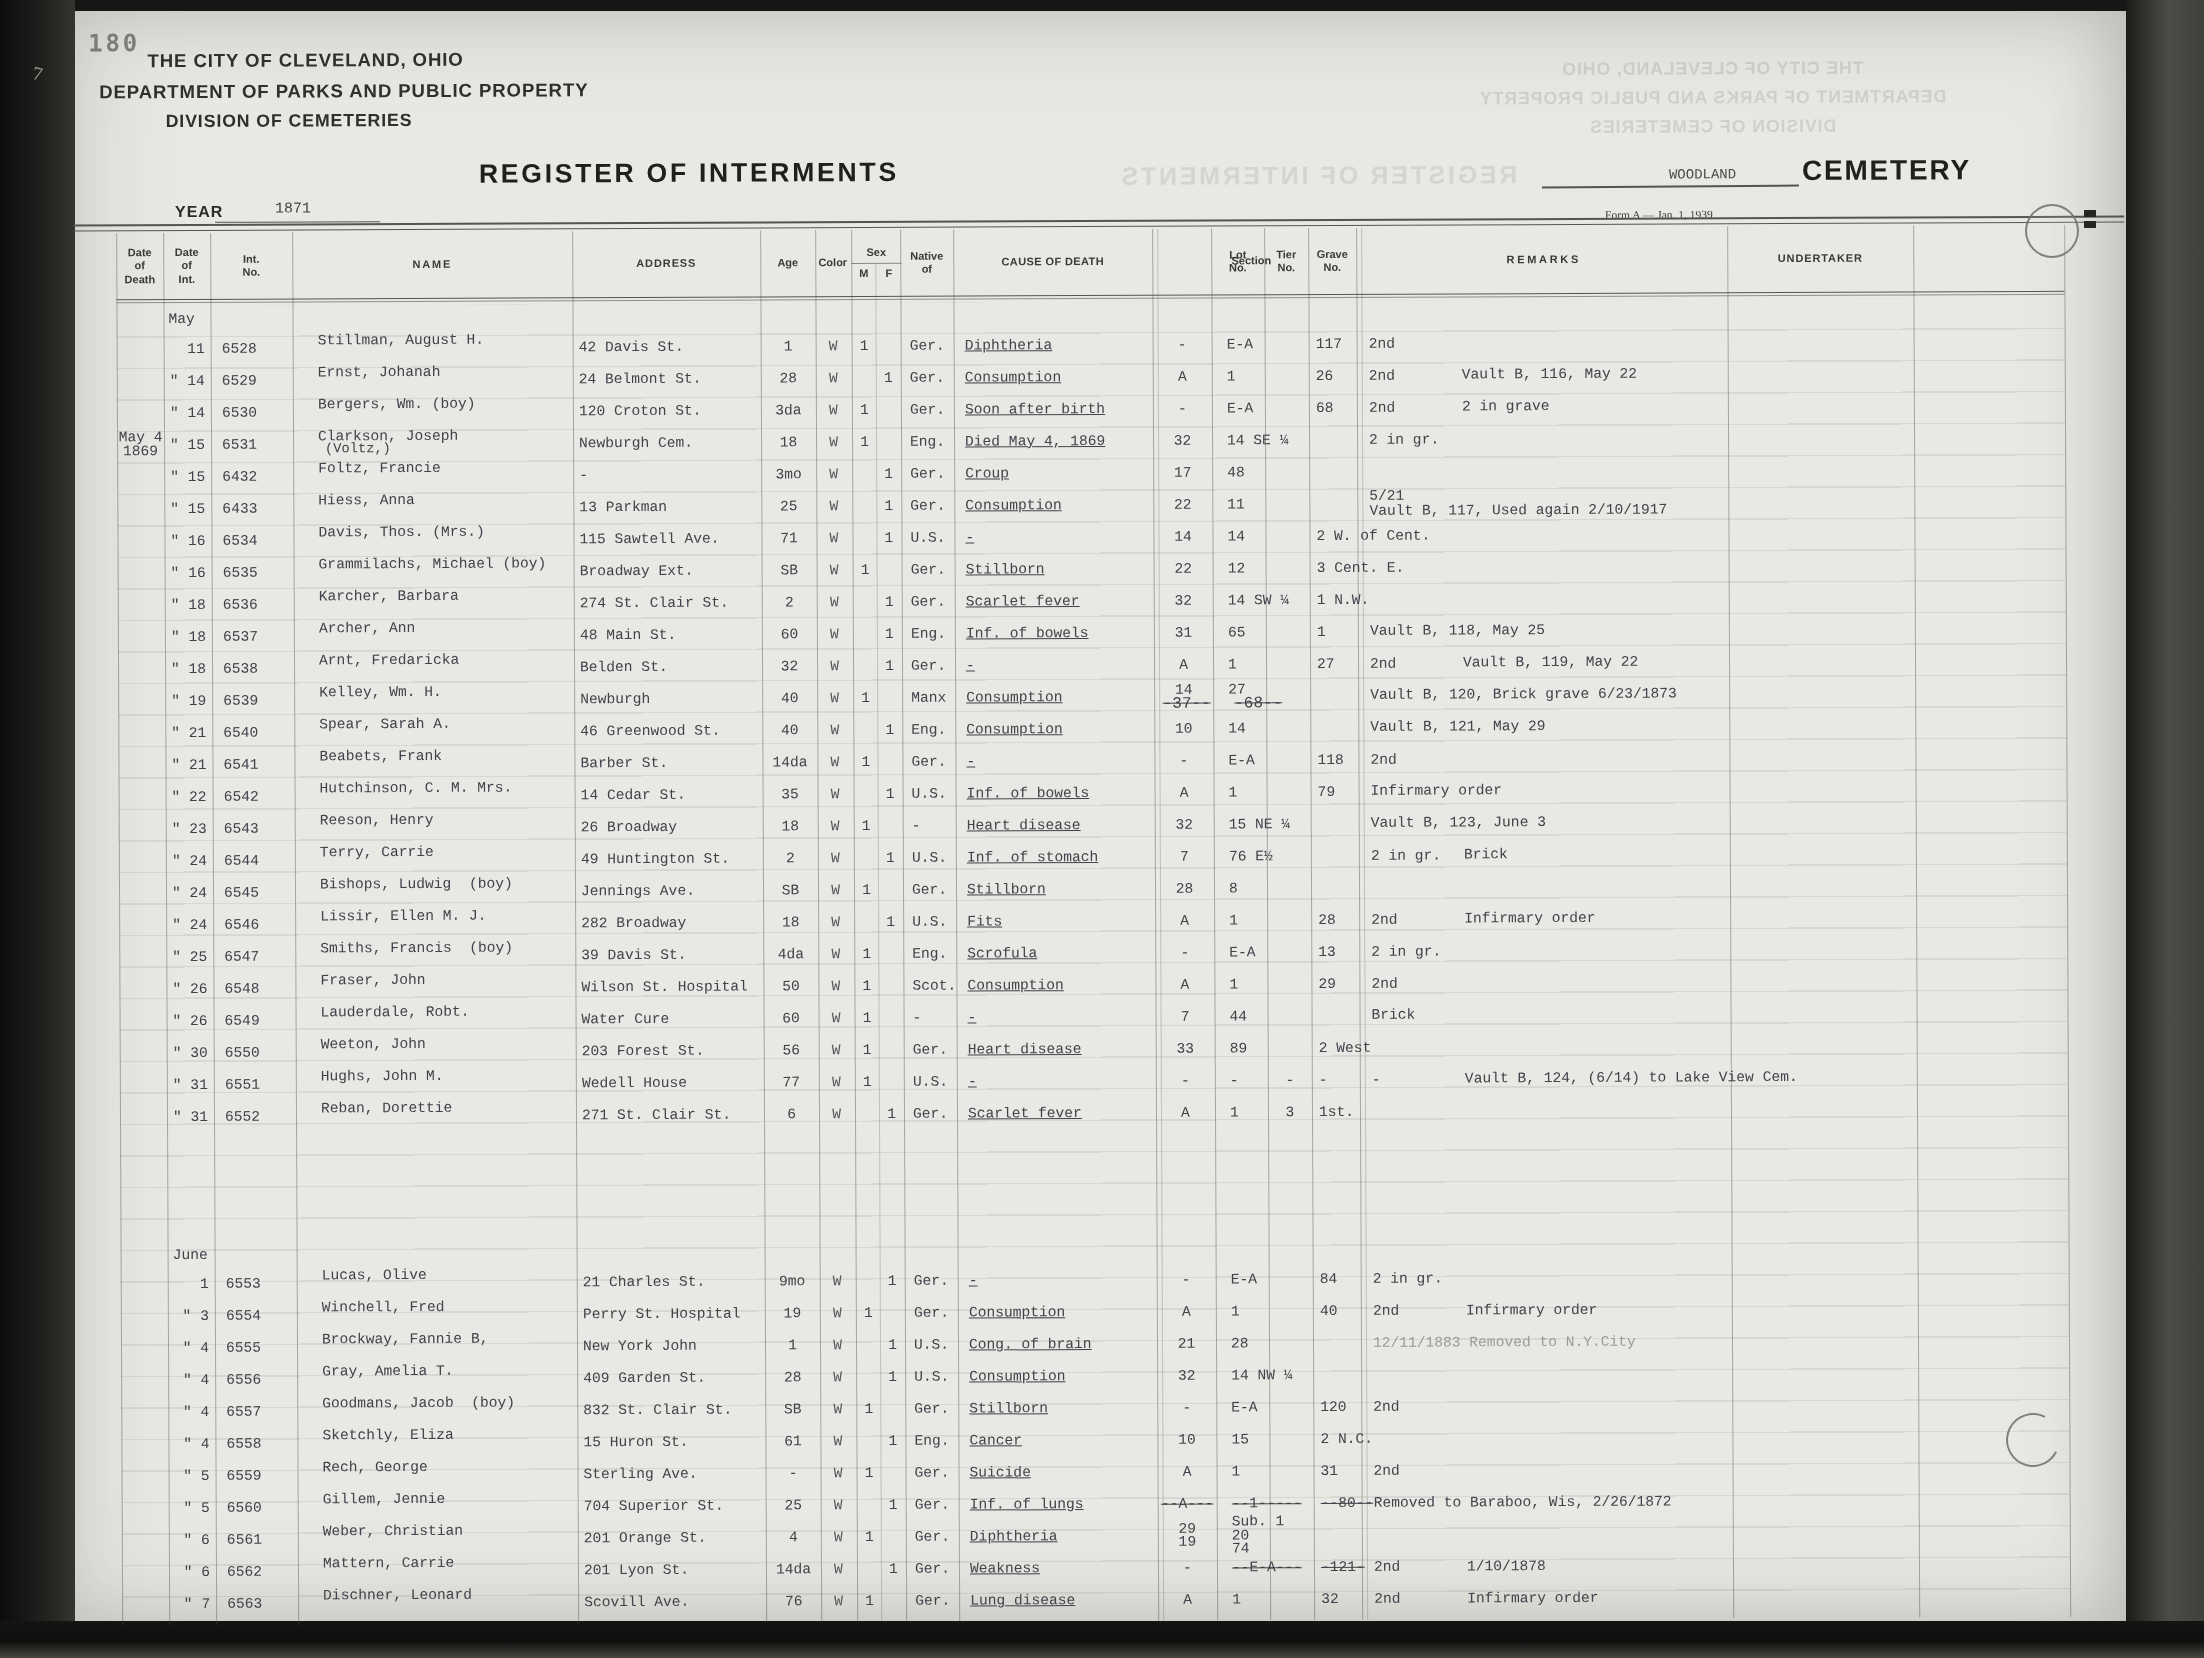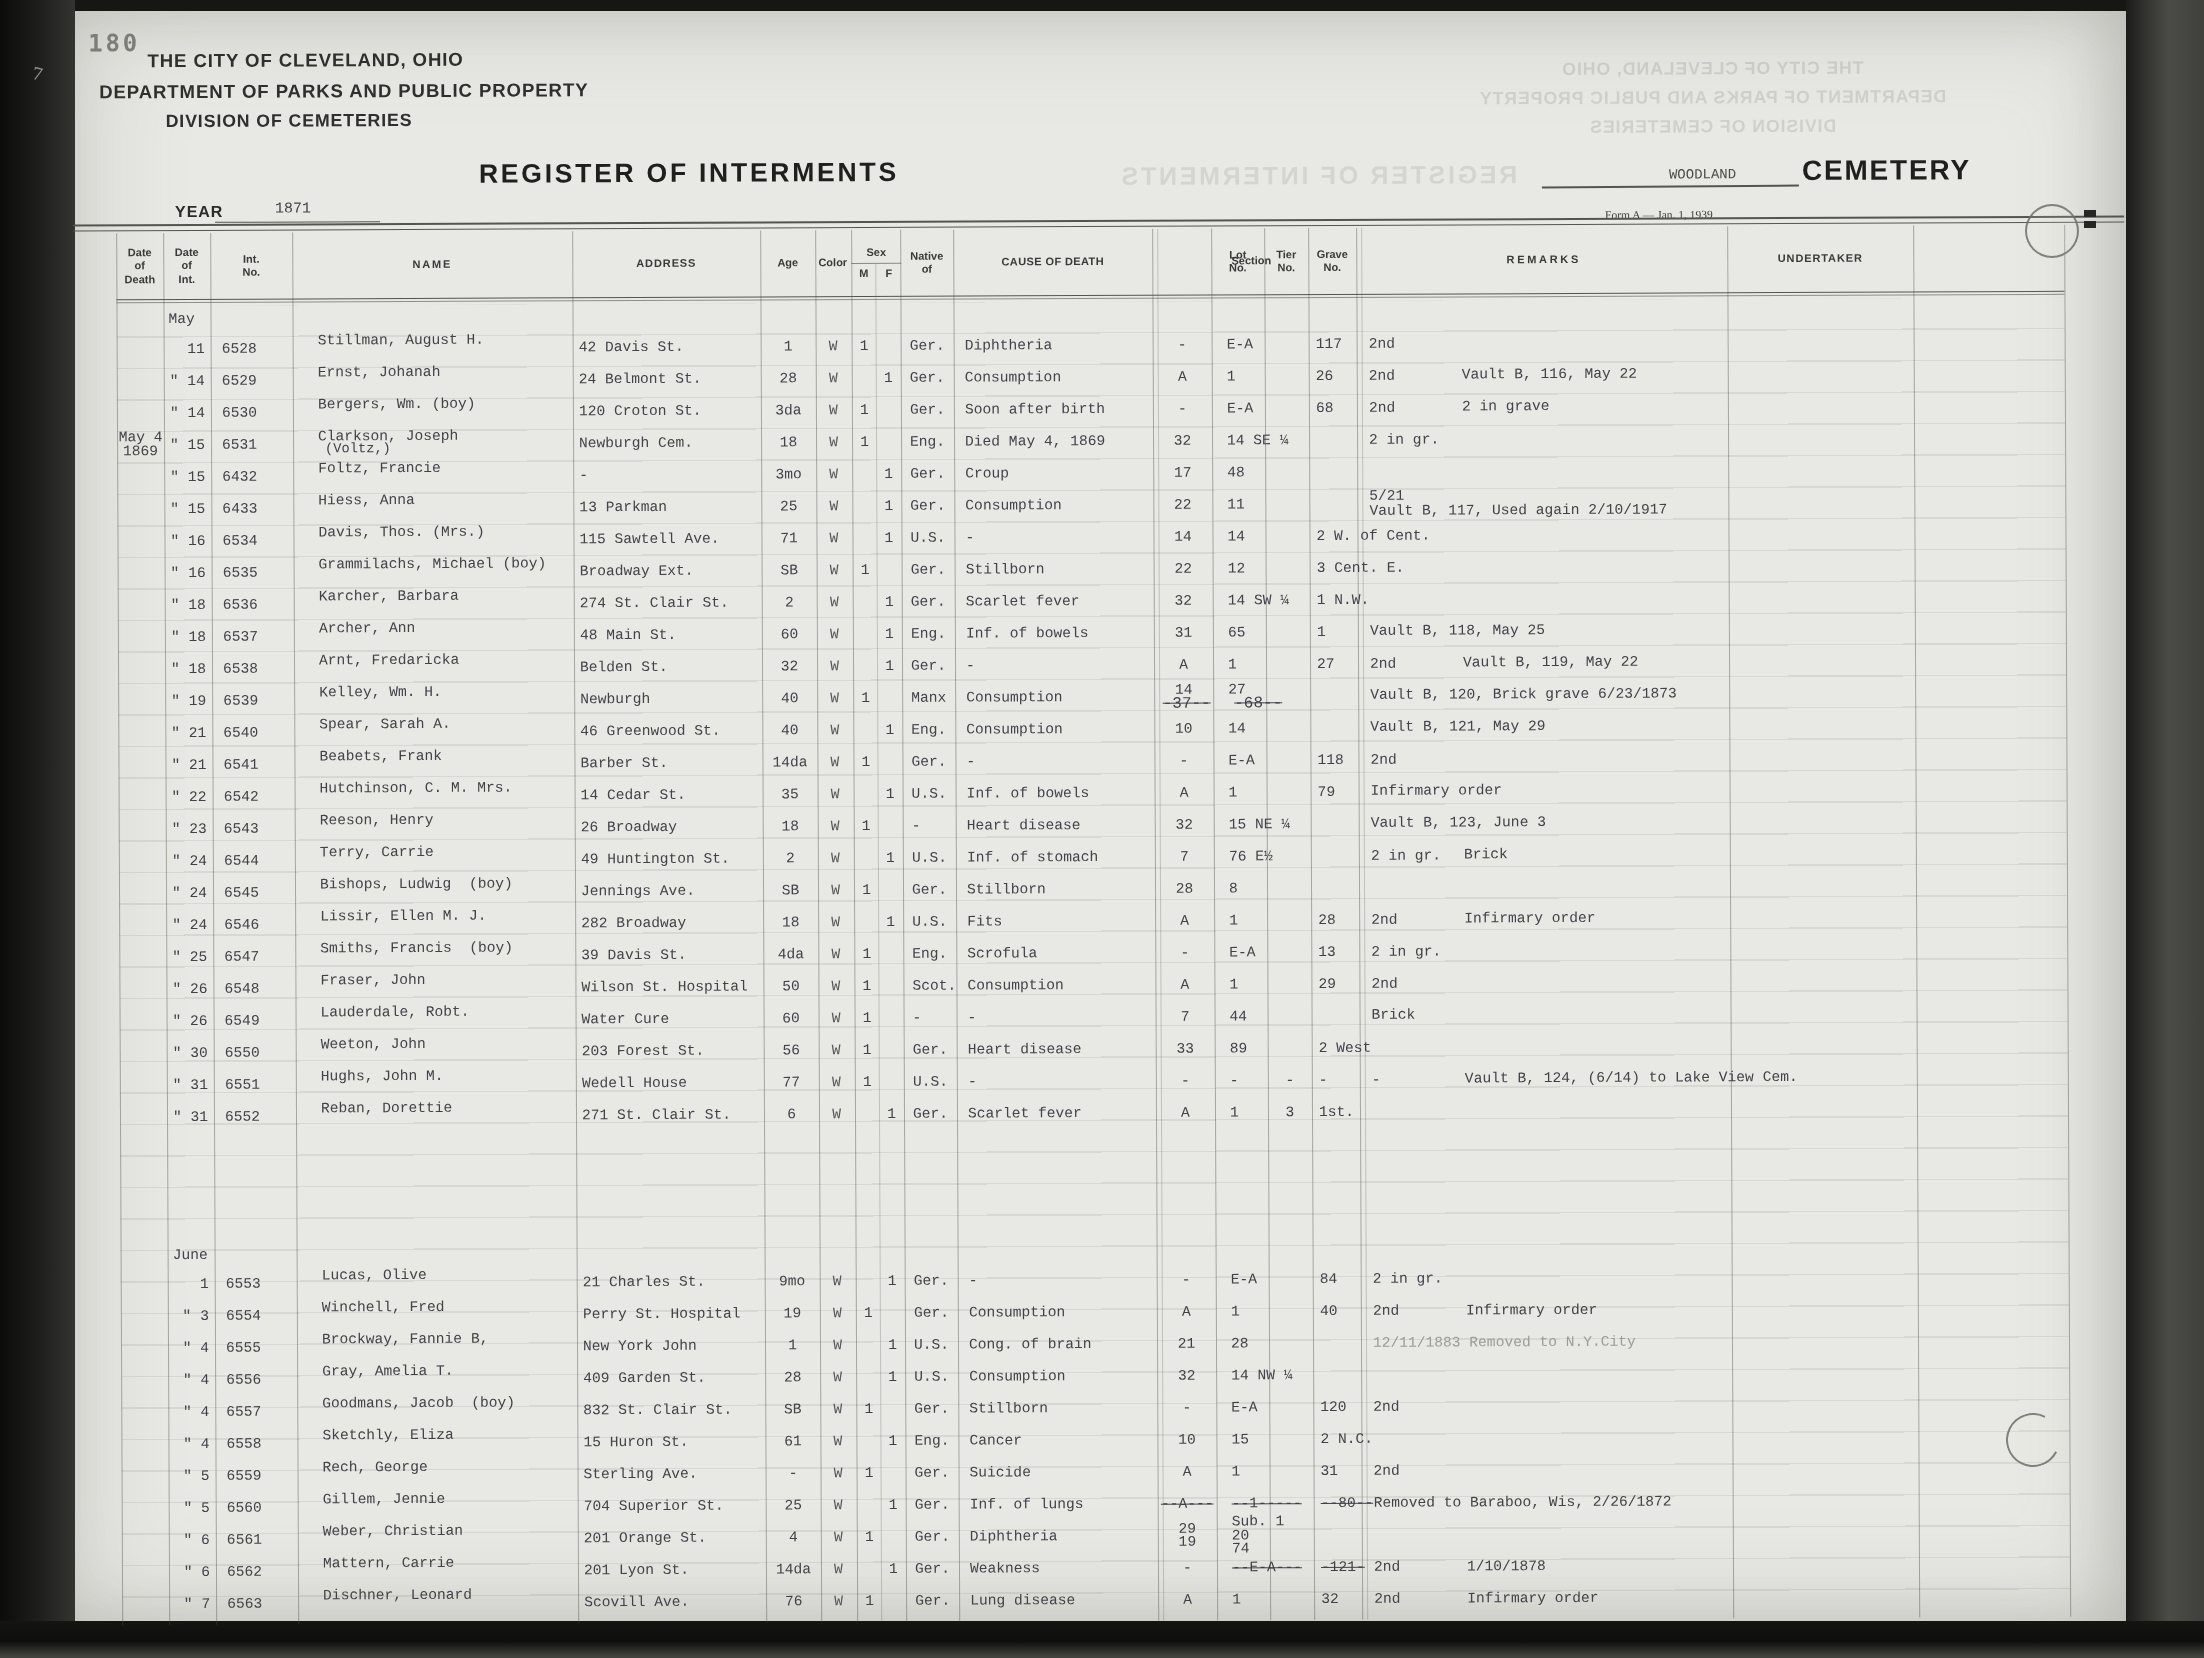--- a/index.html
+++ b/index.html
@@ -66,21 +66,21 @@
   .c-doi{left:90px;width:41px;justify-content:flex-end;}
   .c-int{left:148px;}
   .c-name{left:244px;flex-direction:column;align-items:flex-start;justify-content:flex-start;}
   .c-name .sub{margin-top:-2.7px;padding-left:7px;font-size:13.7px;}
   .c-addr{left:505px;}
   .c-age{left:687px;width:55px;justify-content:center;}
   .c-color{left:742px;width:35px;justify-content:center;color:#55555c;}
   .c-m{left:778px;width:25px;justify-content:center;}
   .c-f{left:802px;width:25px;justify-content:center;}
   .c-nat{left:836px;}
-  .c-cause{left:891px;}
+  .c-cause{left:891px;text-decoration:underline;}
   .c-sec{left:1079px;width:59px;flex-direction:column;align-items:center;justify-content:center;line-height:14px;}
   .c-lot{left:1153px;flex-direction:column;align-items:flex-start;justify-content:center;line-height:14px;}
   .c-tier{left:1191px;width:44px;justify-content:center;}
   .c-grv{left:1242px;}
   .c-rem{left:1295px;width:727px;}
   .c-rem .pos{display:inline-block;width:93px;flex-shrink:0;}
   .c-rem .rem-main{display:flex;flex-direction:column;line-height:15px;}
   .c-und{left:1662px;width:168px;}
   .c span:empty{display:none;}
   .stacked{white-space:pre-line;line-height:13.3px;}

